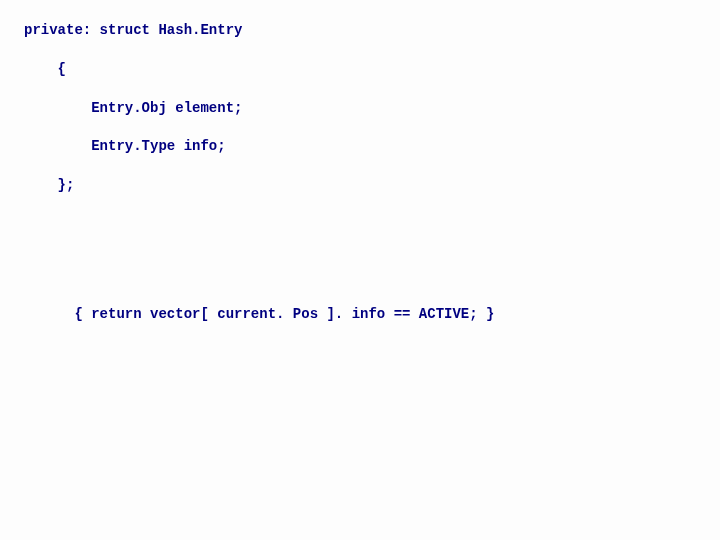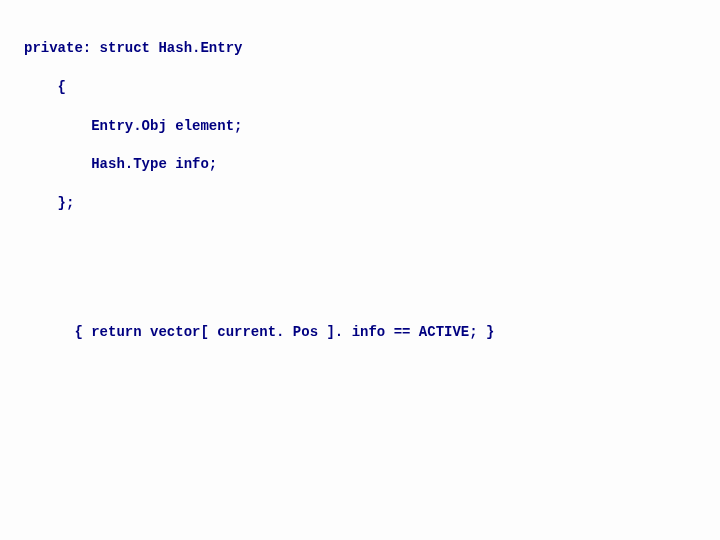--- a/index.html
+++ b/index.html
@@ -8,21 +8,21 @@
     width: 720px;
     height: 540px;
     background: #fdfdfd;
     font-family: "Courier New", Courier, monospace;
     font-weight: bold;
     font-size: 14px;
     color: #000080;
     overflow: hidden;
   }
   .page {
-    padding: 38px 24px;
+    padding: 20px 24px;
     line-height: 1.2;
   }
   .line {
     white-space: pre;
     margin: 0;
     padding: 2px 0;
   }
   .blank {
     height: 18px;
   }
@@ -30,21 +30,21 @@
 </head>
 <body>
 
 <div class="page">
   <div class="line">private: struct Hash.Entry</div>
   <div class="blank"></div>
   <div class="line">    {</div>
   <div class="blank"></div>
   <div class="line">        Entry.Obj element;</div>
   <div class="blank"></div>
-  <div class="line">        Hash.Type info;</div>
+  <div class="line">        Entry.Type info;</div>
   <div class="blank"></div>
   <div class="line">    };</div>
   <div class="blank"></div>
   <div class="blank"></div>
   <div class="blank"></div>
   <div class="blank"></div>
   <div class="blank"></div>
   <div class="blank"></div>
   <div class="line">      { return vector[ current. Pos ]. info == ACTIVE; }</div>
 </div>

